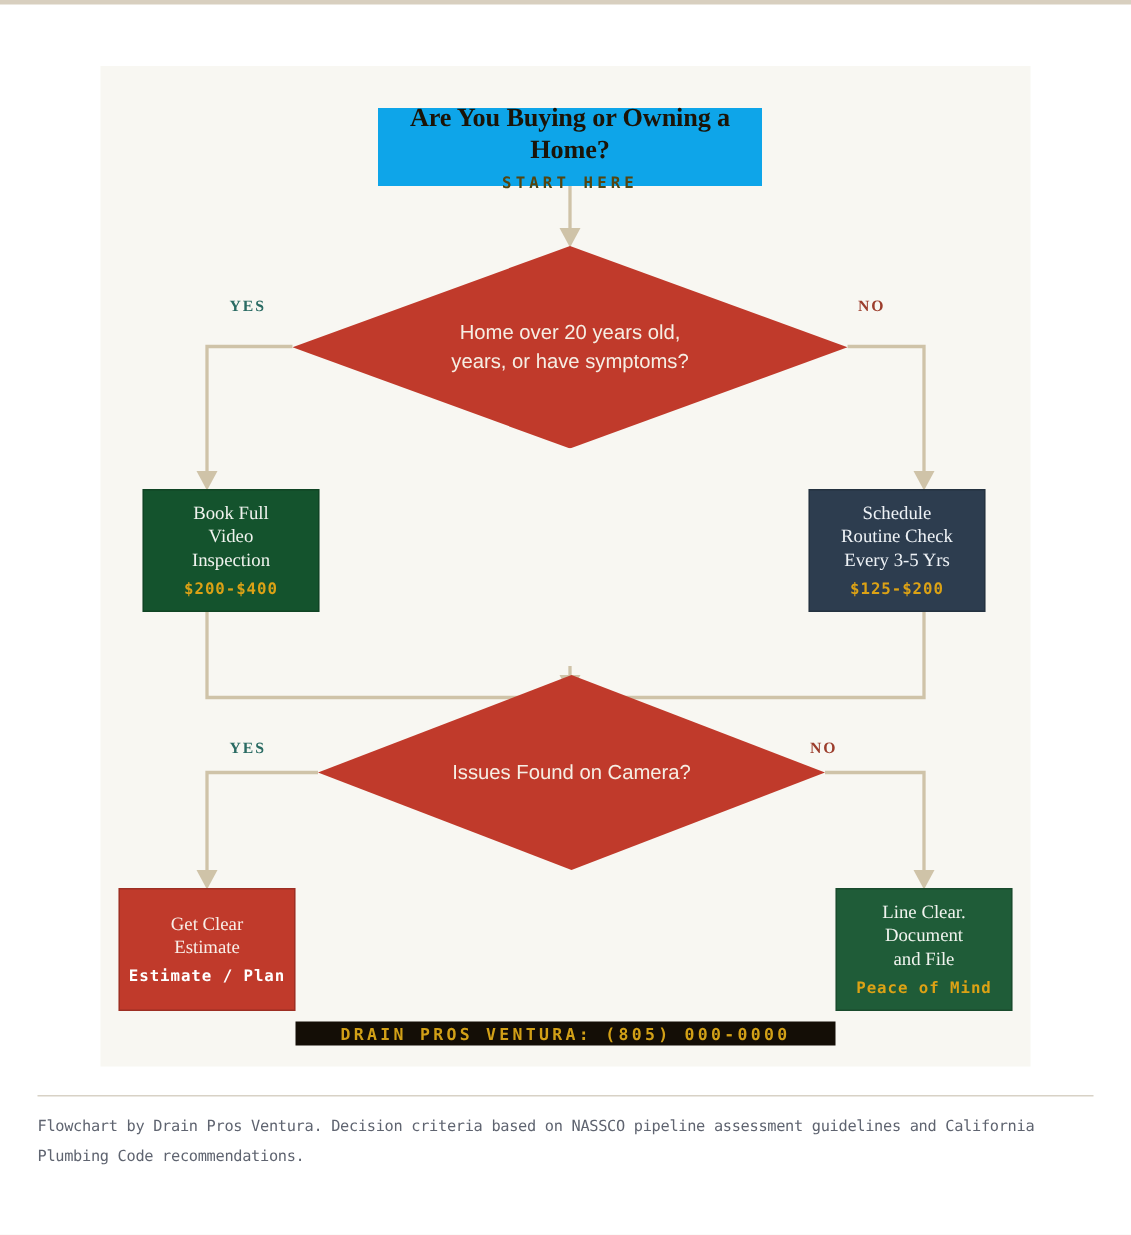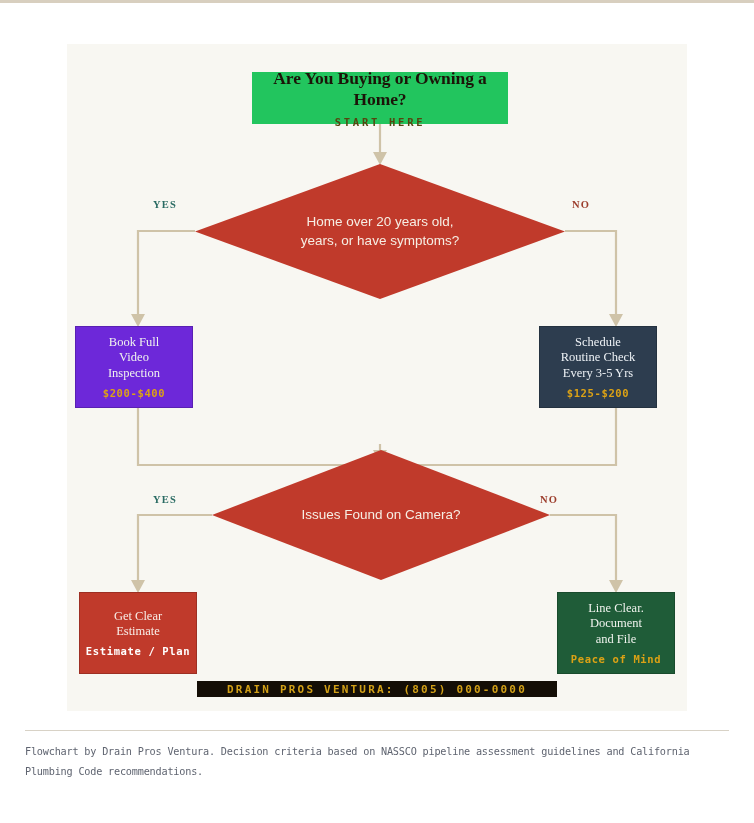--- a/index.html
+++ b/index.html
@@ -40,21 +40,21 @@
     line-height: 1.22;
   }
   .node .sub {
     font-family: "DejaVu Sans Mono", monospace;
     letter-spacing: 0.06em;
   }
 
   
   #node-start {
     left: 185px; top: 28px; width: 256px; height: 52px;
-    background: #22c55e;
+    background: #0ea5e9;
   }
   #node-start .title {
     font-size: 17.5px; font-weight: bold; color: #1b1408;
     letter-spacing: -0.1px;
   }
   #node-start .sub {
     font-size: 10.5px; color: #55450f; margin-top: 6px;
     letter-spacing: 0.26em; font-weight: bold;
   }
 
@@ -73,21 +73,21 @@
     text-align: center;
   }
   #node-d1 { left: 128px; top: 120px; width: 370px; height: 135px; }
   #node-d2 { left: 145px; top: 406px; width: 338px; height: 130px; }
 
   
   .boxnode { width: 118px; height: 82px; border: 1px solid rgba(0,0,0,0.18); }
   .boxnode .title { font-size: 12.5px; }
   .boxnode .sub { font-size: 10.5px; margin-top: 6px; font-weight: bold; }
 
-  #node-green1 { left: 8px; top: 282px; background: #6d28d9; }
+  #node-green1 { left: 28px; top: 282px; background: #14532d; }
   #node-green1 .title { color: #f0f3ee; }
   #node-green1 .sub { color: #dca215; }
 
   #node-navy  { left: 472px; top: 282px; background: #2d3d4f; }
   #node-navy .title { color: #eef2f6; }
   #node-navy .sub { color: #dca215; }
 
   #node-red   { left: 12px; top: 548px; background: #c03a2b; }
   #node-red .title { color: #f8eee8; }
   #node-red .sub { color: #ffffff; }

